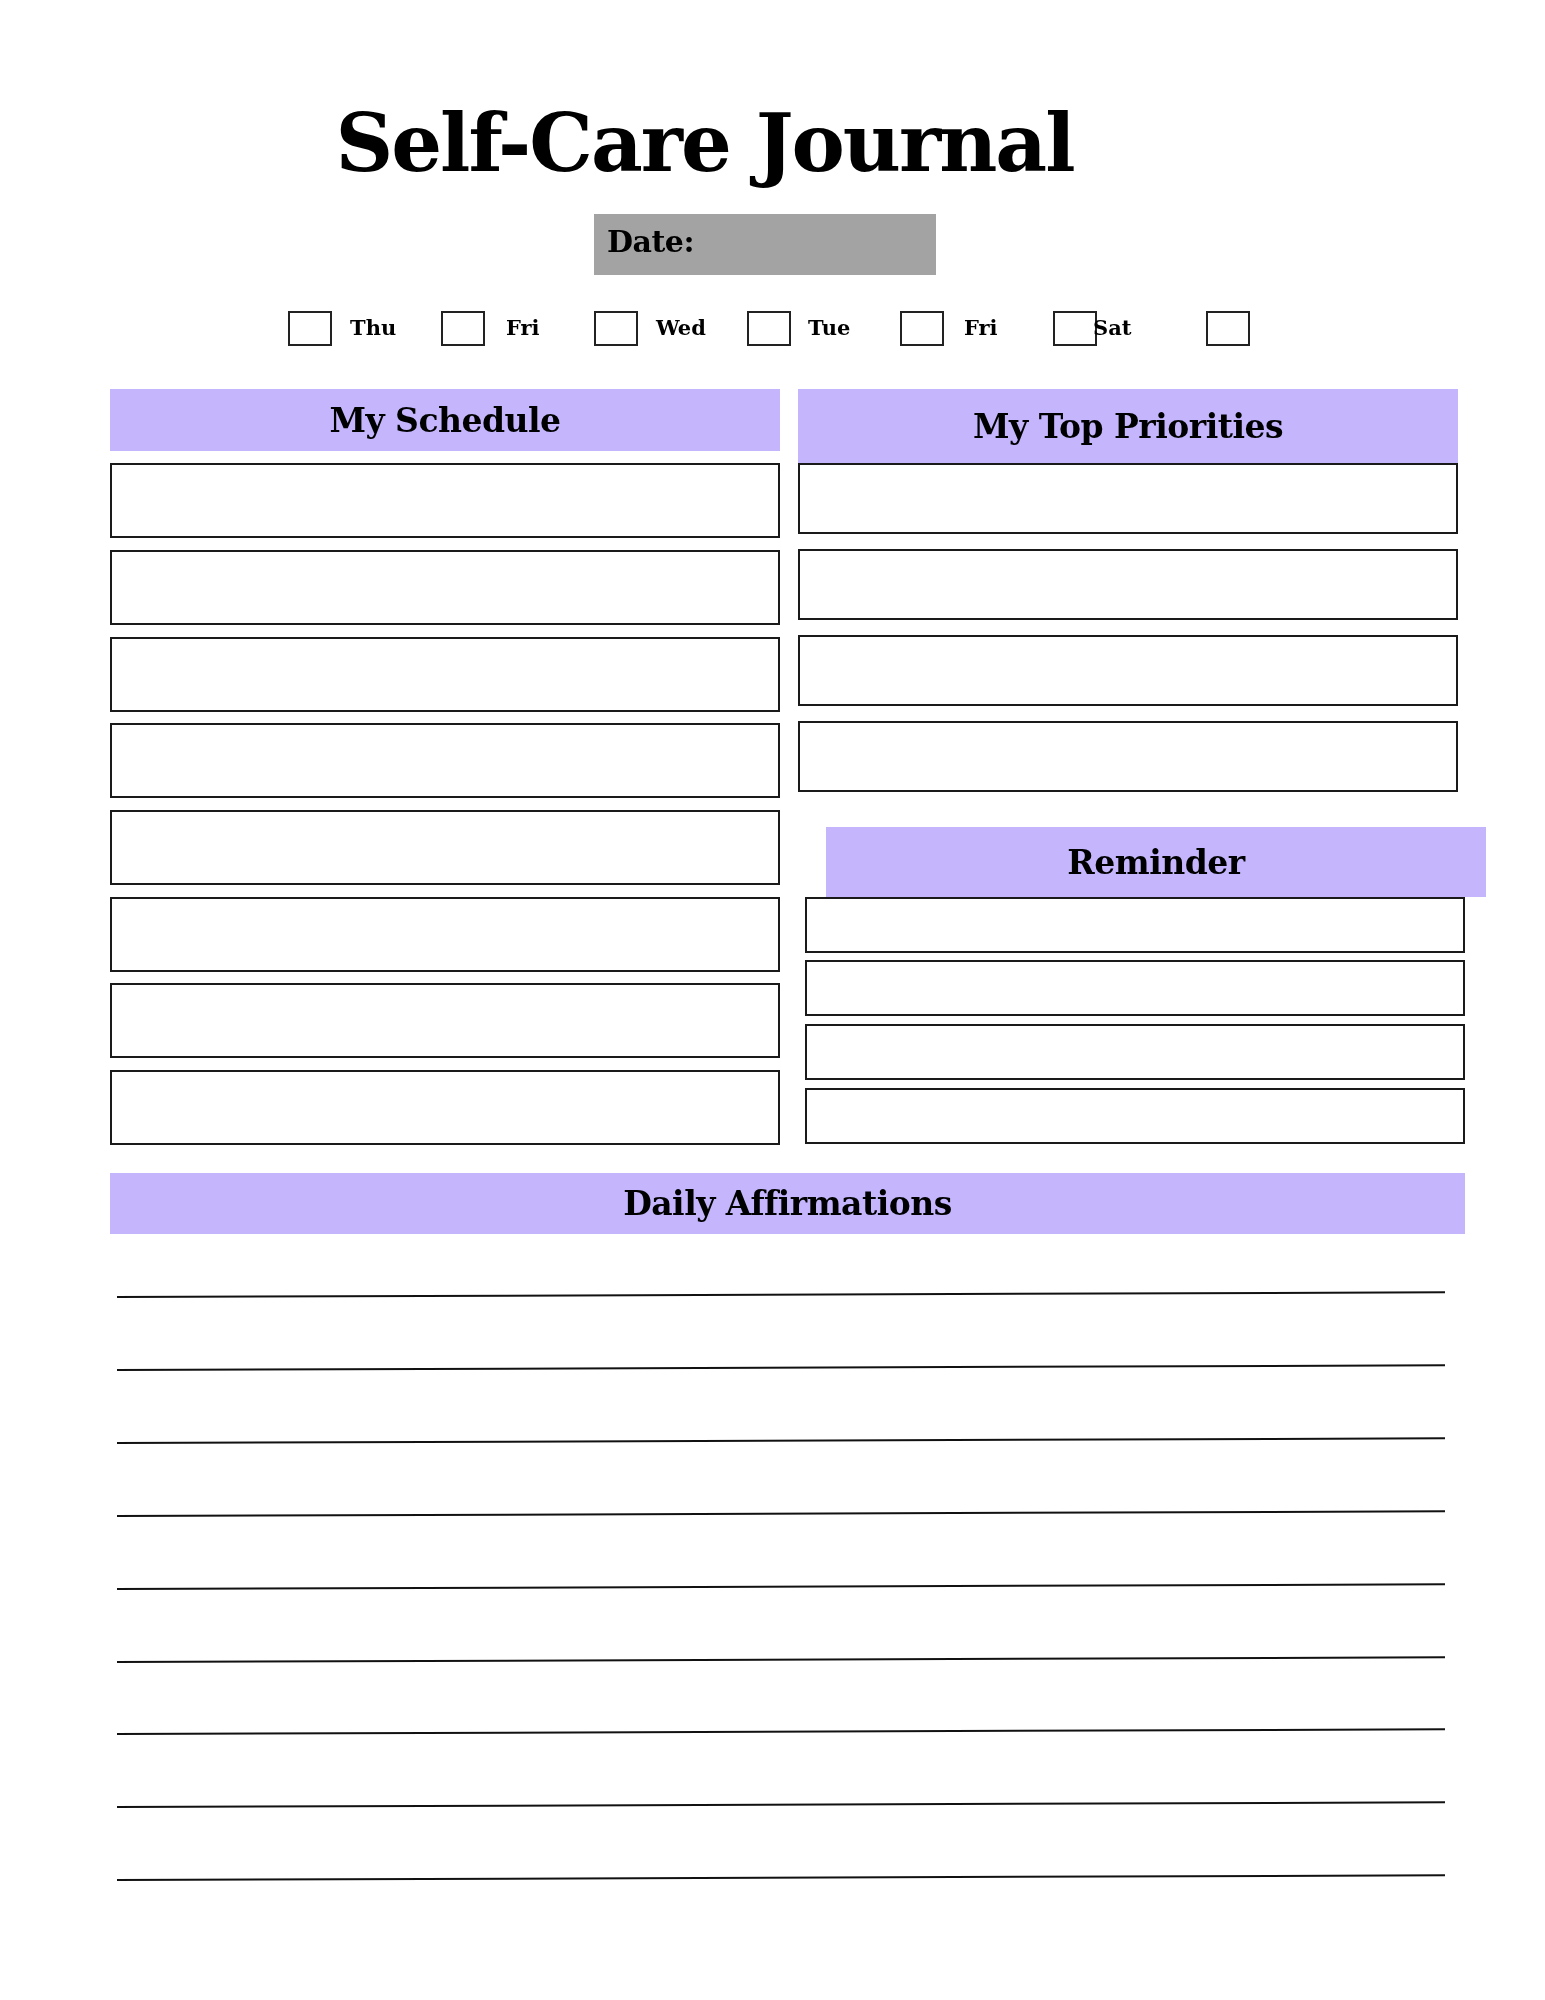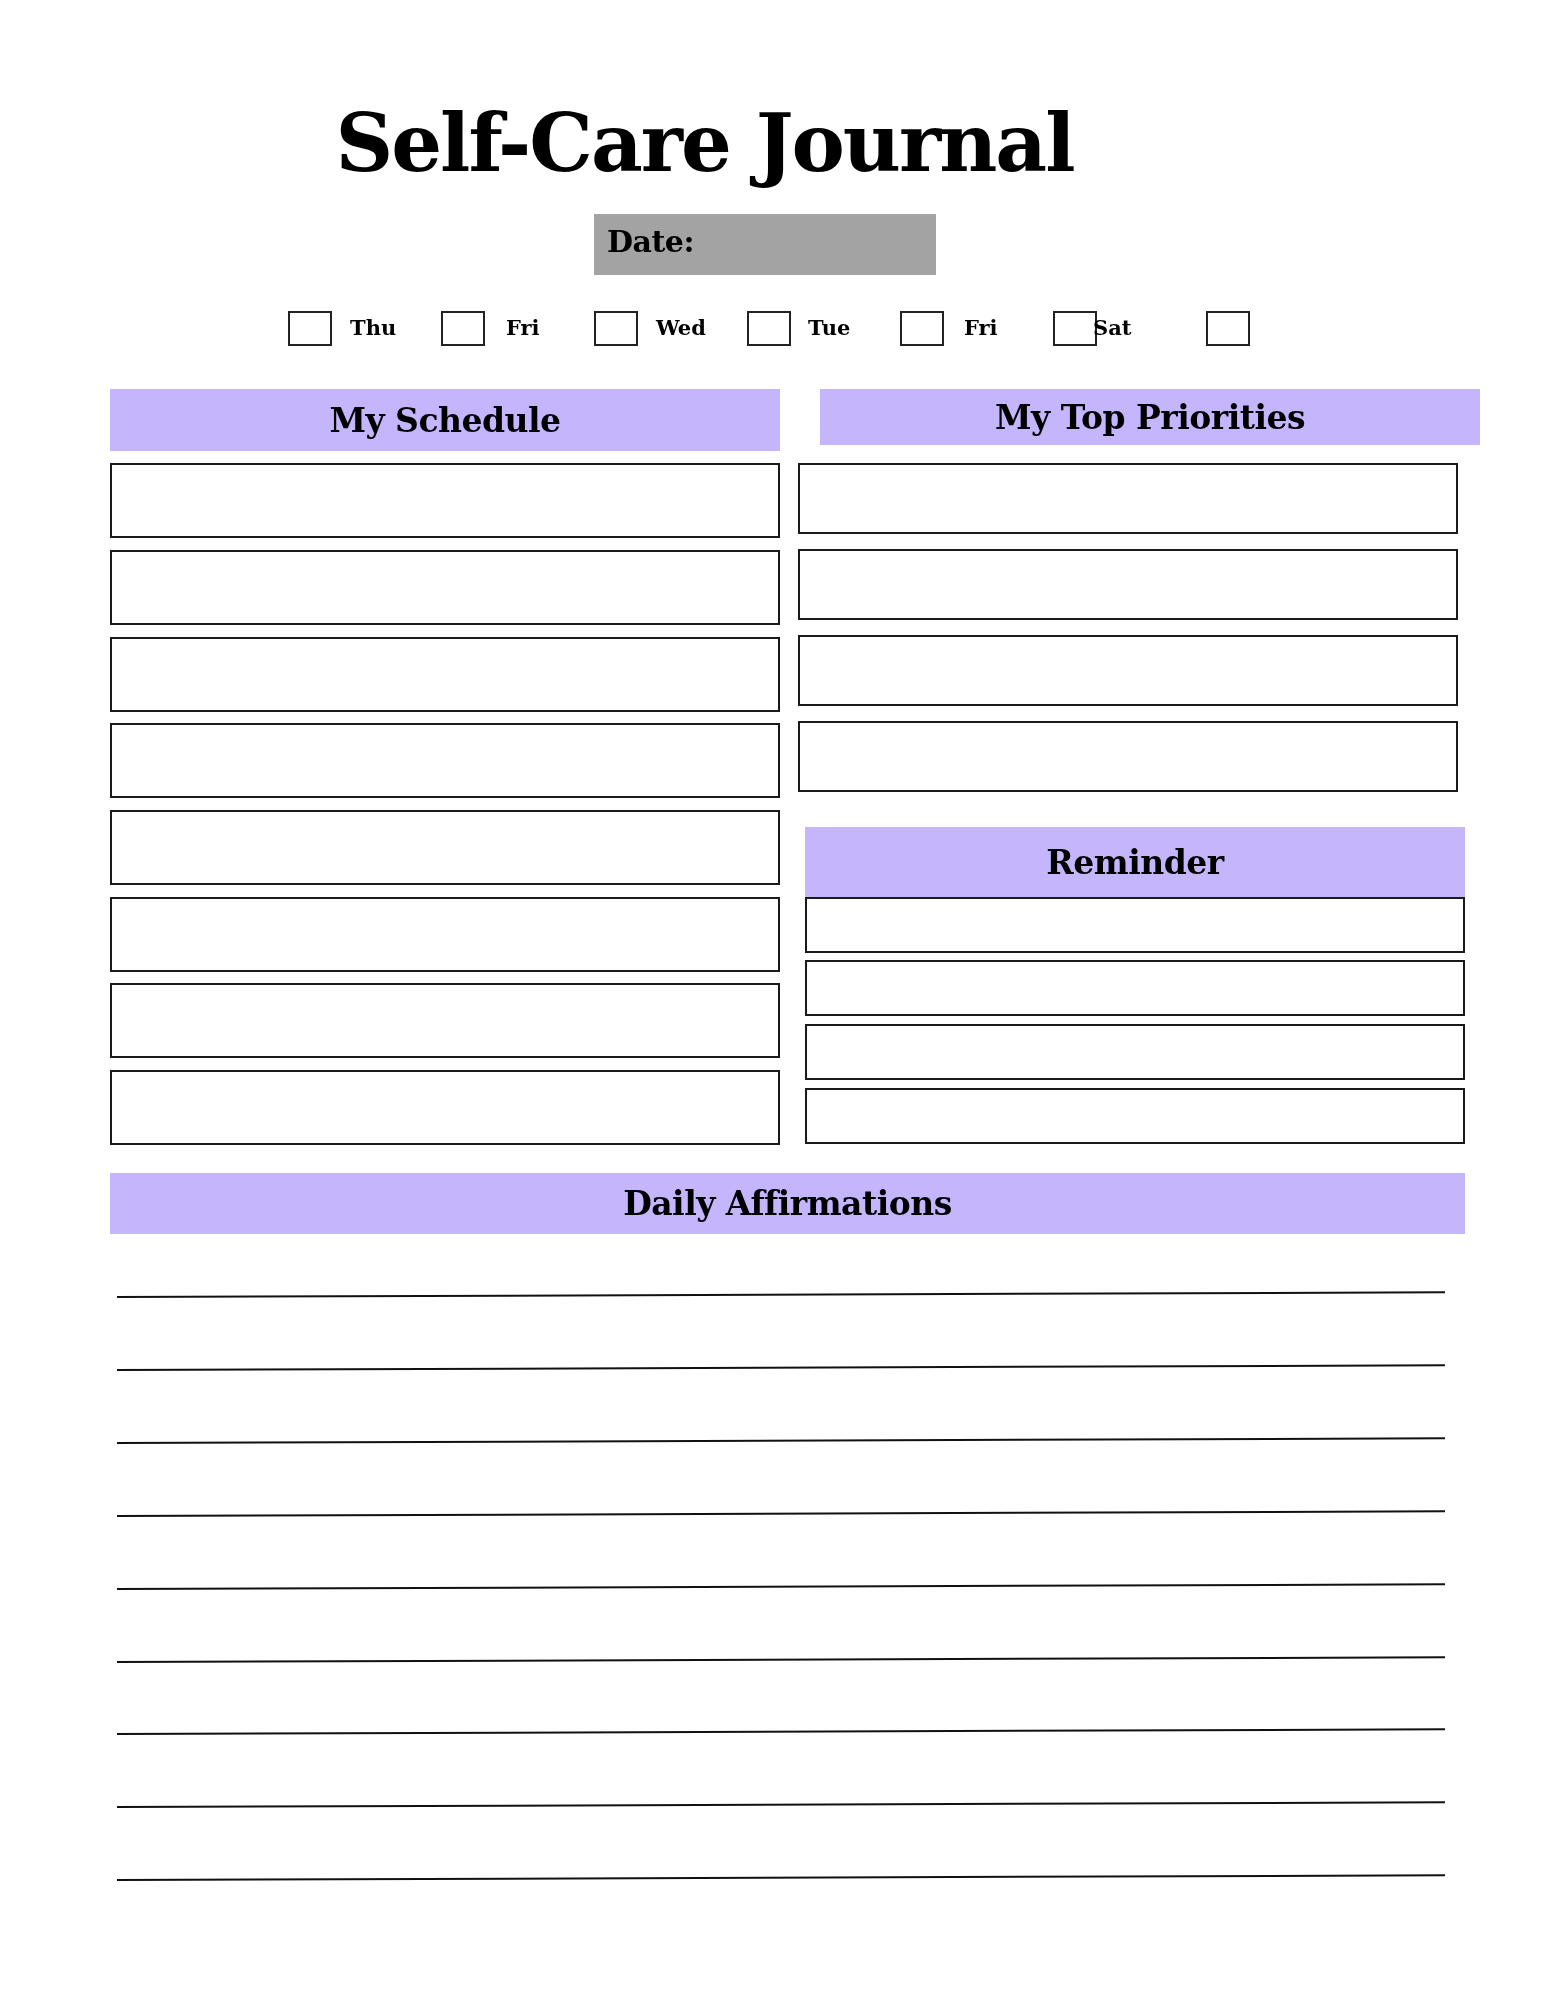--- a/index.html
+++ b/index.html
@@ -45,27 +45,27 @@
 <div class="abs hdr" style="left:110px;top:389px;width:670px;height:62px">My Schedule</div>
 <div class="abs box" style="left:110px;top:463px;width:670px;height:75px"></div>
 <div class="abs box" style="left:110px;top:550px;width:670px;height:75px"></div>
 <div class="abs box" style="left:110px;top:637px;width:670px;height:75px"></div>
 <div class="abs box" style="left:110px;top:723px;width:670px;height:75px"></div>
 <div class="abs box" style="left:110px;top:810px;width:670px;height:75px"></div>
 <div class="abs box" style="left:110px;top:897px;width:670px;height:75px"></div>
 <div class="abs box" style="left:110px;top:983px;width:670px;height:75px"></div>
 <div class="abs box" style="left:110px;top:1070px;width:670px;height:75px"></div>
 
-<div class="abs hdr" style="left:820px;top:389px;width:660px;height:56px">My Top Priorities</div>
+<div class="abs hdr" style="left:798px;top:389px;width:660px;height:74px">My Top Priorities</div>
 <div class="abs box" style="left:798px;top:463px;width:660px;height:71px"></div>
 <div class="abs box" style="left:798px;top:549px;width:660px;height:71px"></div>
 <div class="abs box" style="left:798px;top:635px;width:660px;height:71px"></div>
 <div class="abs box" style="left:798px;top:721px;width:660px;height:71px"></div>
 
-<div class="abs hdr" style="left:805px;top:827px;width:660px;height:70px">Reminder</div>
+<div class="abs hdr" style="left:826px;top:827px;width:660px;height:70px">Reminder</div>
 <div class="abs box" style="left:805px;top:897px;width:660px;height:56px"></div>
 <div class="abs box" style="left:805px;top:960px;width:660px;height:56px"></div>
 <div class="abs box" style="left:805px;top:1024px;width:660px;height:56px"></div>
 <div class="abs box" style="left:805px;top:1088px;width:660px;height:56px"></div>
 
 <div class="abs hdr" style="left:110px;top:1173px;width:1355px;height:61px">Daily Affirmations</div>
 <div class="abs line" style="left:117px;top:1296px;width:1328px;transform:rotate(-0.2deg)"></div>
 <div class="abs line" style="left:117px;top:1369px;width:1328px;transform:rotate(-0.2deg)"></div>
 <div class="abs line" style="left:117px;top:1442px;width:1328px;transform:rotate(-0.2deg)"></div>
 <div class="abs line" style="left:117px;top:1515px;width:1328px;transform:rotate(-0.2deg)"></div>

